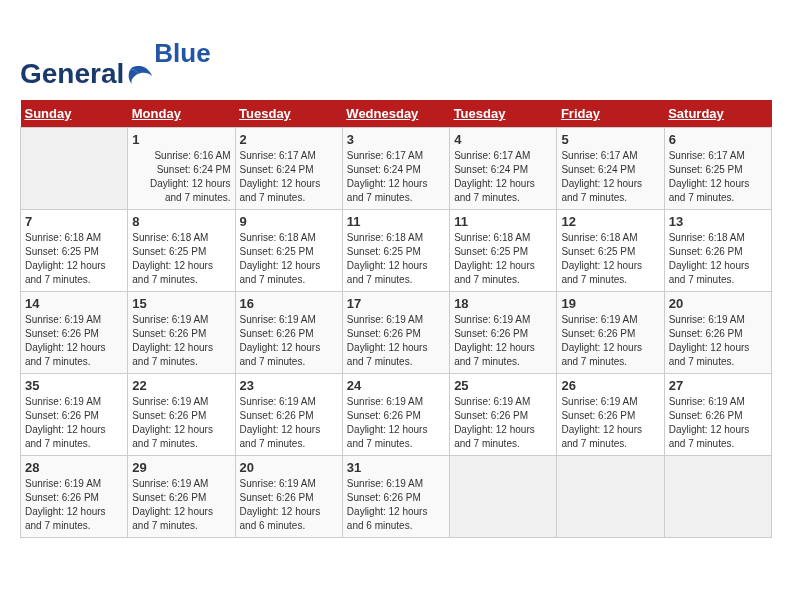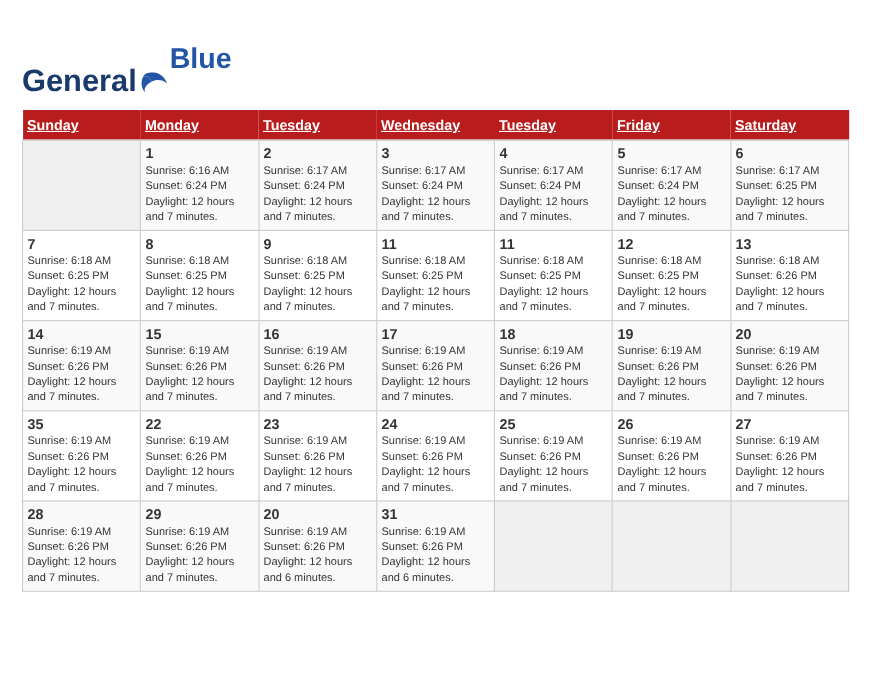--- a/index.html
+++ b/index.html
@@ -108,21 +108,21 @@
         <th>Tuesday</th>
         <th>Friday</th>
         <th>Saturday</th>
       </tr>
   </thead>
   <tbody id="calendar-body">
   <tr>
         <td class="empty-cell"></td>
         <td>
           <div class="day-number">1</div>
-          <div class="day-info" style="white-space: pre-line;">Sunrise: 6:16 AM
+          <div class="day-info" style="white-space: pre-line; text-align: right;">Sunrise: 6:16 AM
 Sunset: 6:24 PM
 Daylight: 12 hours
 and 7 minutes.</div>
         </td>
         <td>
           <div class="day-number">2</div>
           <div class="day-info" style="white-space: pre-line;">Sunrise: 6:17 AM
 Sunset: 6:24 PM
 Daylight: 12 hours
 and 7 minutes.</div>

